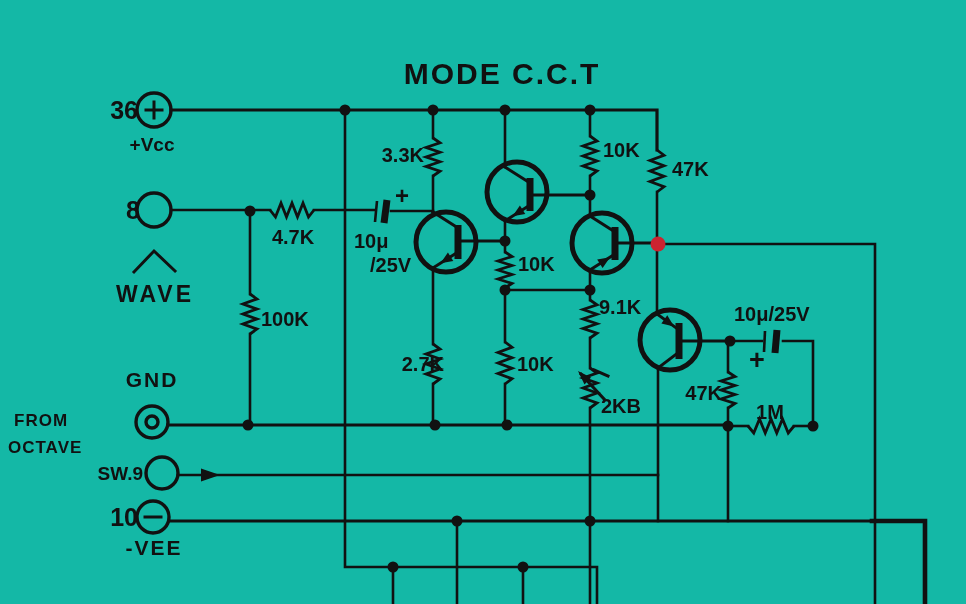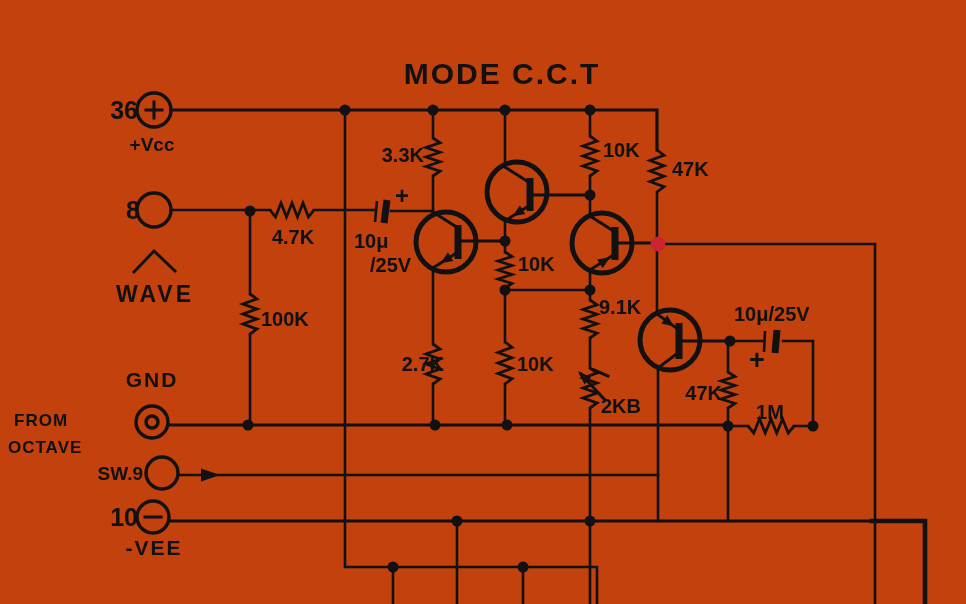--- a/index.html
+++ b/index.html
@@ -1,16 +1,16 @@
 <!DOCTYPE html>
 <html><head>
 <meta charset="utf-8">
 <style>
   html,body{margin:0;padding:0;background:#ffffff;}
-  .page{width:966px;height:604px;background:#c2410c;position:relative;overflow:hidden;}
+  .page{width:966px;height:604px;background:#14b8a6;position:relative;overflow:hidden;}
   svg{display:block;}
   text{font-family:"Liberation Sans","DejaVu Sans",sans-serif;font-weight:bold;fill:#111;}
   .wire{stroke:#111;stroke-width:2.6;fill:none;stroke-linecap:square;}
   .rail{stroke:#111;stroke-width:3.2;fill:none;stroke-linecap:square;}
   .thick{stroke:#111;stroke-width:4.6;fill:none;stroke-linecap:square;}
   .res{stroke:#111;stroke-width:2.8;fill:none;stroke-linejoin:miter;}
   .tcirc{stroke:#111;stroke-width:5;fill:none;}
   .tbar{stroke:#111;stroke-width:7;}
   .lead{stroke:#111;stroke-width:3;fill:none;stroke-linecap:square;}
   .dot{fill:#111;}

